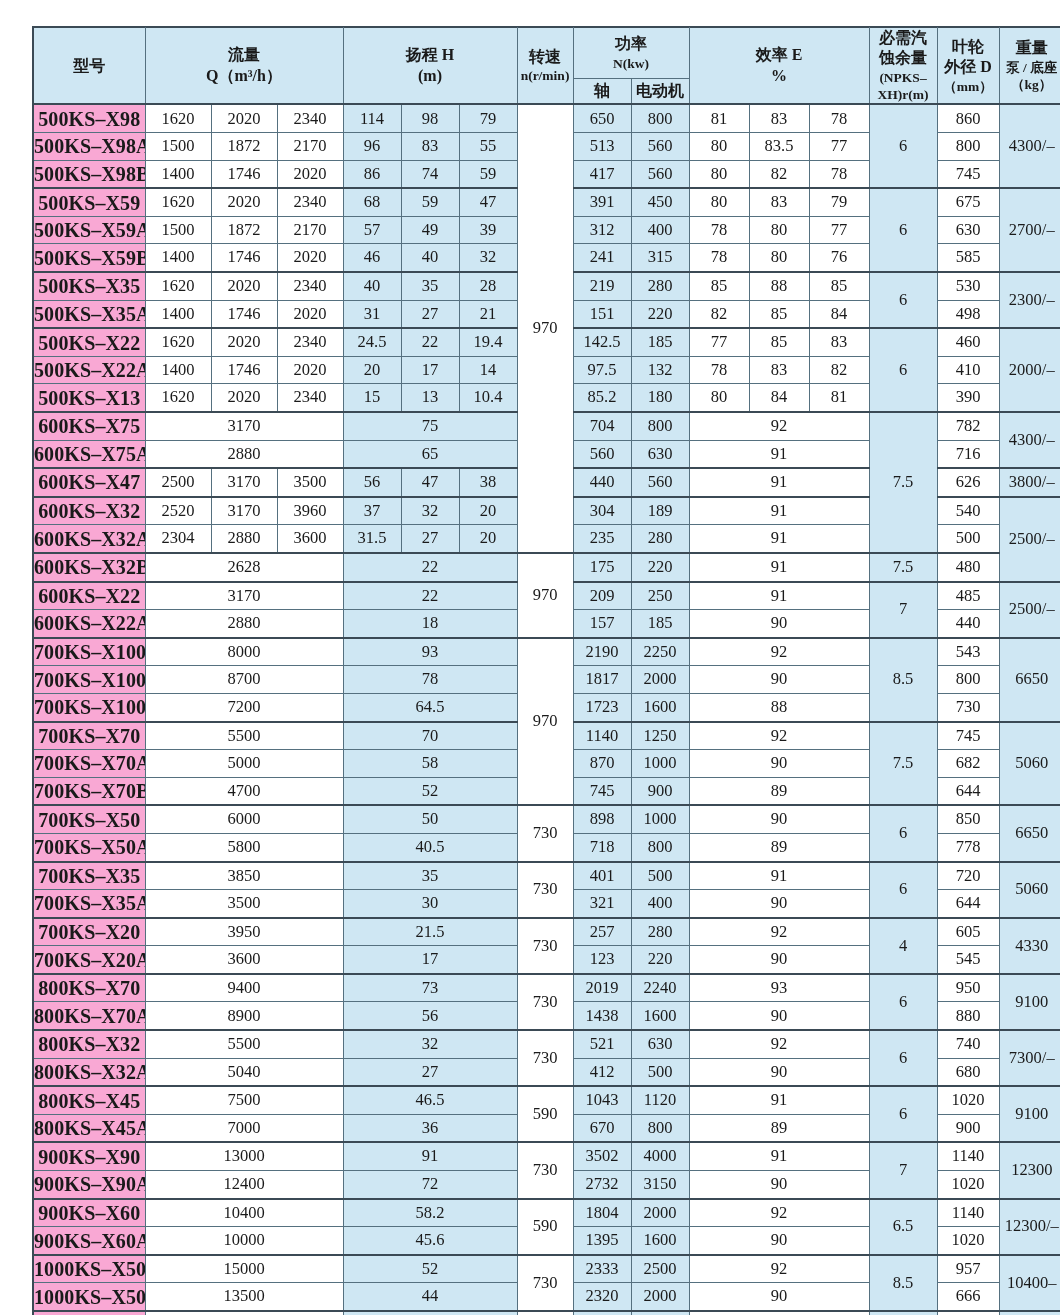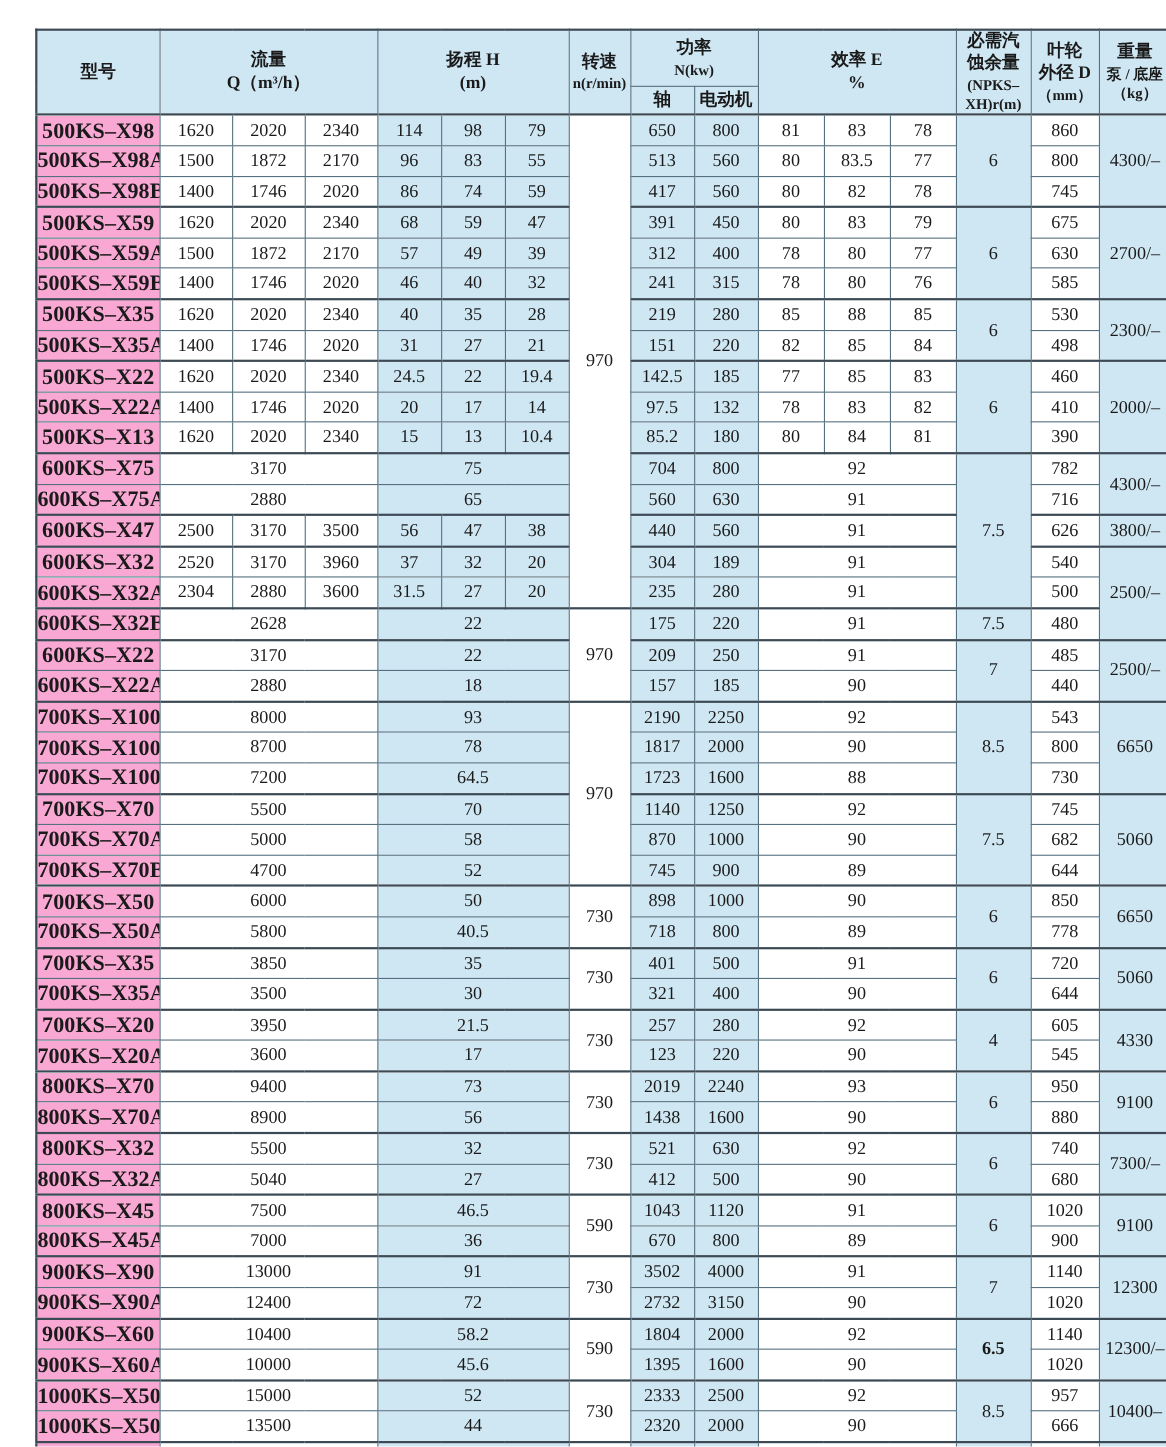--- a/index.html
+++ b/index.html
@@ -597,21 +597,21 @@
           <td class="w">1020</td>
         </tr>
         <tr>
           <td class="model thickline">900KS–X60</td>
           <td class="w thickline" colspan="3">10400</td>
           <td class="b thickline" colspan="3">58.2</td>
           <td class="w thickline" rowspan="2" style="border-top: 2px solid rgb(59, 74, 85);">590</td>
           <td class="b thickline">1804</td>
           <td class="b thickline">2000</td>
           <td class="w thickline" colspan="3">92</td>
-          <td class="b thickline" rowspan="2" style="border-top: 2px solid rgb(59, 74, 85); font-weight: bold;">6.5</td>
+          <td class="b thickline" rowspan="2" style="border-top: 2px solid rgb(59, 74, 85);">6.5</td>
           <td class="w thickline">1140</td>
           <td class="b thickline" rowspan="2" style="border-top: 2px solid rgb(59, 74, 85);">12300/–</td>
         </tr>
         <tr>
           <td class="model">900KS–X60A</td>
           <td class="w" colspan="3">10000</td>
           <td class="b" colspan="3">45.6</td>
           <td class="b">1395</td>
           <td class="b">1600</td>
           <td class="w" colspan="3">90</td>

